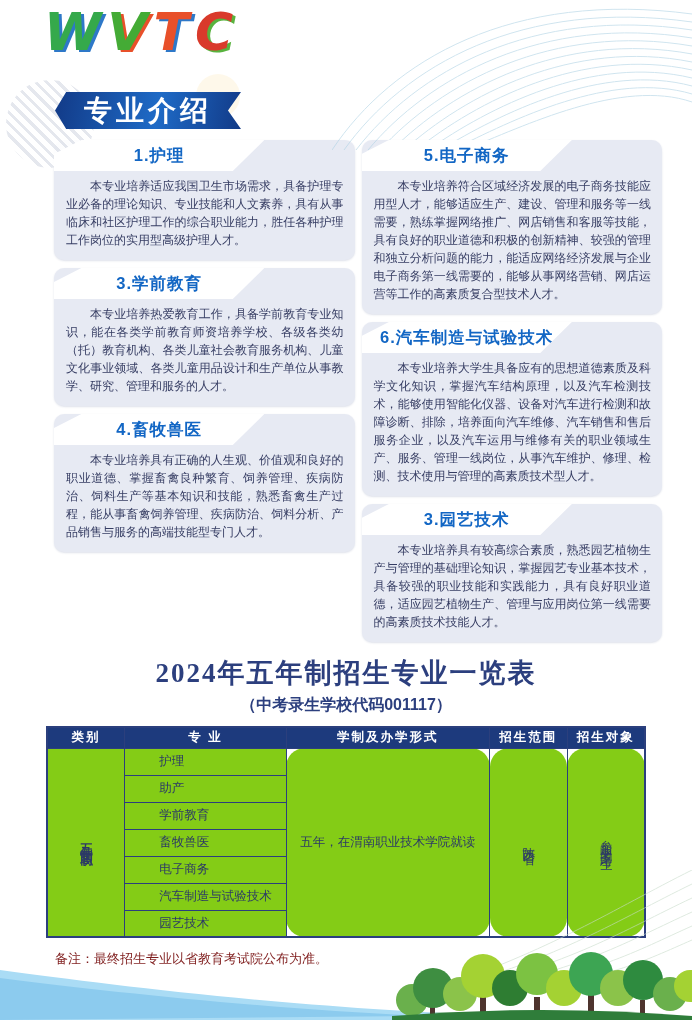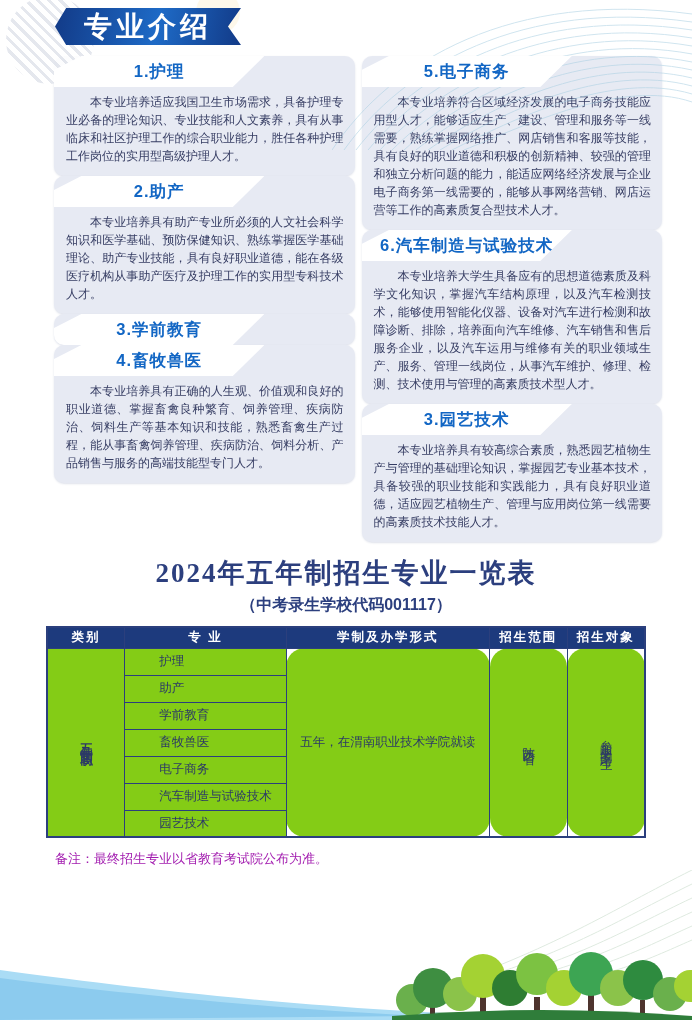--- a/index.html
+++ b/index.html
@@ -35,21 +35,21 @@
   }
   .banner {
     position:absolute; left:55px; top:4px; width:186px; height:37px;
     background:linear-gradient(100deg,#123a87,#1e6ac6 55%,#123a87);
     clip-path:polygon(6% 0,100% 0,93% 50%,100% 100%,6% 100%,0 50%);
     display:flex; align-items:center; justify-content:center;
   }
   .banner span { color:#fff; font-size:28px; font-weight:bold; letter-spacing:4px; }
   
   .cols { display:flex; gap:7px; padding:6px 30px 0 54px; }
-  .col { flex:1; display:flex; flex-direction:column; gap:0; }
+  .col { flex:1; display:flex; flex-direction:column; gap:8px; }
   .card {
     background:#e7eaf3; border-radius:10px; overflow:hidden;
     box-shadow:0 1px 2px rgba(40,60,120,.15);
   }
   .card-head {
     width:70%; height:31px; background:#ffffff;
     clip-path:polygon(13% 0,100% 0,85% 100%,0 100%,0 45%);
     display:flex; align-items:center; justify-content:center;
   }
   .card-head h3 { color:#1266c4; font-size:16.5px; font-weight:bold; letter-spacing:1px; }
@@ -74,21 +74,21 @@
     height:21px; letter-spacing:2px;
   }
   table.enroll td { background:#84cc16; color:#2c3a66; font-size:12.5px; height:27px; }
   td.cat { background:#1d3a7d; color:#ffffff; text-align:center; vertical-align:middle; font-weight:bold; }
   td.major-cell { text-align:left; padding-left:34px; }
   td.center-cell { text-align:center; vertical-align:middle;border-radius:19px; }
   .vtext {
     display:inline-block; writing-mode:vertical-rl; text-orientation:upright;
     letter-spacing:3px; line-height:1.2;
   }
-  .note { margin:12px 0 0 55px; font-size:13px; color:#a21caf; position:relative; z-index:3; }
+  .note { margin:12px 0 0 55px; font-size:13px; color:#7f1d1d; position:relative; z-index:3; }
   
   .wave { position:absolute; left:0; bottom:0; pointer-events:none; z-index:1; }
   .trees { position:absolute; right:0; bottom:0; pointer-events:none; z-index:2; }
   .swirl-br { position:absolute; right:0; bottom:30px; pointer-events:none; z-index:0; }
 </style>
 </head>
 <body>
 
 <div class="page">
 
@@ -102,47 +102,47 @@
       <path d="M60,150 C120,90 230,30 360,54"></path>
       <path d="M72,150 C132,96 240,38 360,62"></path>
       <path d="M84,150 C144,102 250,46 360,70"></path>
       <path d="M96,150 C156,108 260,54 360,78"></path>
       <path d="M108,150 C168,114 270,62 360,86"></path>
       <path d="M120,150 C180,120 280,70 360,94"></path>
       <path d="M132,150 C192,126 290,78 360,102"></path>
     </g>
   </svg>
 
+  <div class="header-area">
+    <div class="logo">
+      <span class="l0">W</span><span class="l1">V</span><span class="l2">T</span><span class="l3">C</span>
+    </div>
+  </div>
 
   <div class="banner-row">
     <div class="hatch"></div>
     <div class="yellow-dot"></div>
     <div class="banner">
       <span>专业介绍</span>
     </div>
   </div>
 
   <div class="cols">
     <div class="col">
       <section class="card">
         <div class="card-head">
             <h3>1.护理</h3>
           </div>
         <p>本专业培养适应我国卫生市场需求，具备护理专业必备的理论知识、专业技能和人文素养，具有从事临床和社区护理工作的综合职业能力，胜任各种护理工作岗位的实用型高级护理人才。</p>
       </section>
       <section class="card">
         <div class="card-head">
-            <h3>2.助产</h3>
-          </div>
-        <p>本专业培养具有助产专业所必须的人文社会科学知识和医学基础、预防保健知识、熟练掌握医学基础理论、助产专业技能，具有良好职业道德，能在各级医疗机构从事助产医疗及护理工作的实用型专科技术人才。</p>
-      </section>
-      <section class="card">
-        <div class="card-head">
             <h3>3.学前教育</h3>
           </div>
+        <p>本专业培养热爱教育工作，具备学前教育专业知识，能在各类学前教育师资培养学校、各级各类幼（托）教育机构、各类儿童社会教育服务机构、儿童文化事业领域、各类儿童用品设计和生产单位从事教学、研究、管理和服务的人才。</p>
       </section>
       <section class="card">
         <div class="card-head">
             <h3>4.畜牧兽医</h3>
           </div>
         <p>本专业培养具有正确的人生观、价值观和良好的职业道德、掌握畜禽良种繁育、饲养管理、疾病防治、饲料生产等基本知识和技能，熟悉畜禽生产过程，能从事畜禽饲养管理、疾病防治、饲料分析、产品销售与服务的高端技能型专门人才。</p>
       </section>
     </div>
     <div class="col">
       <section class="card">

